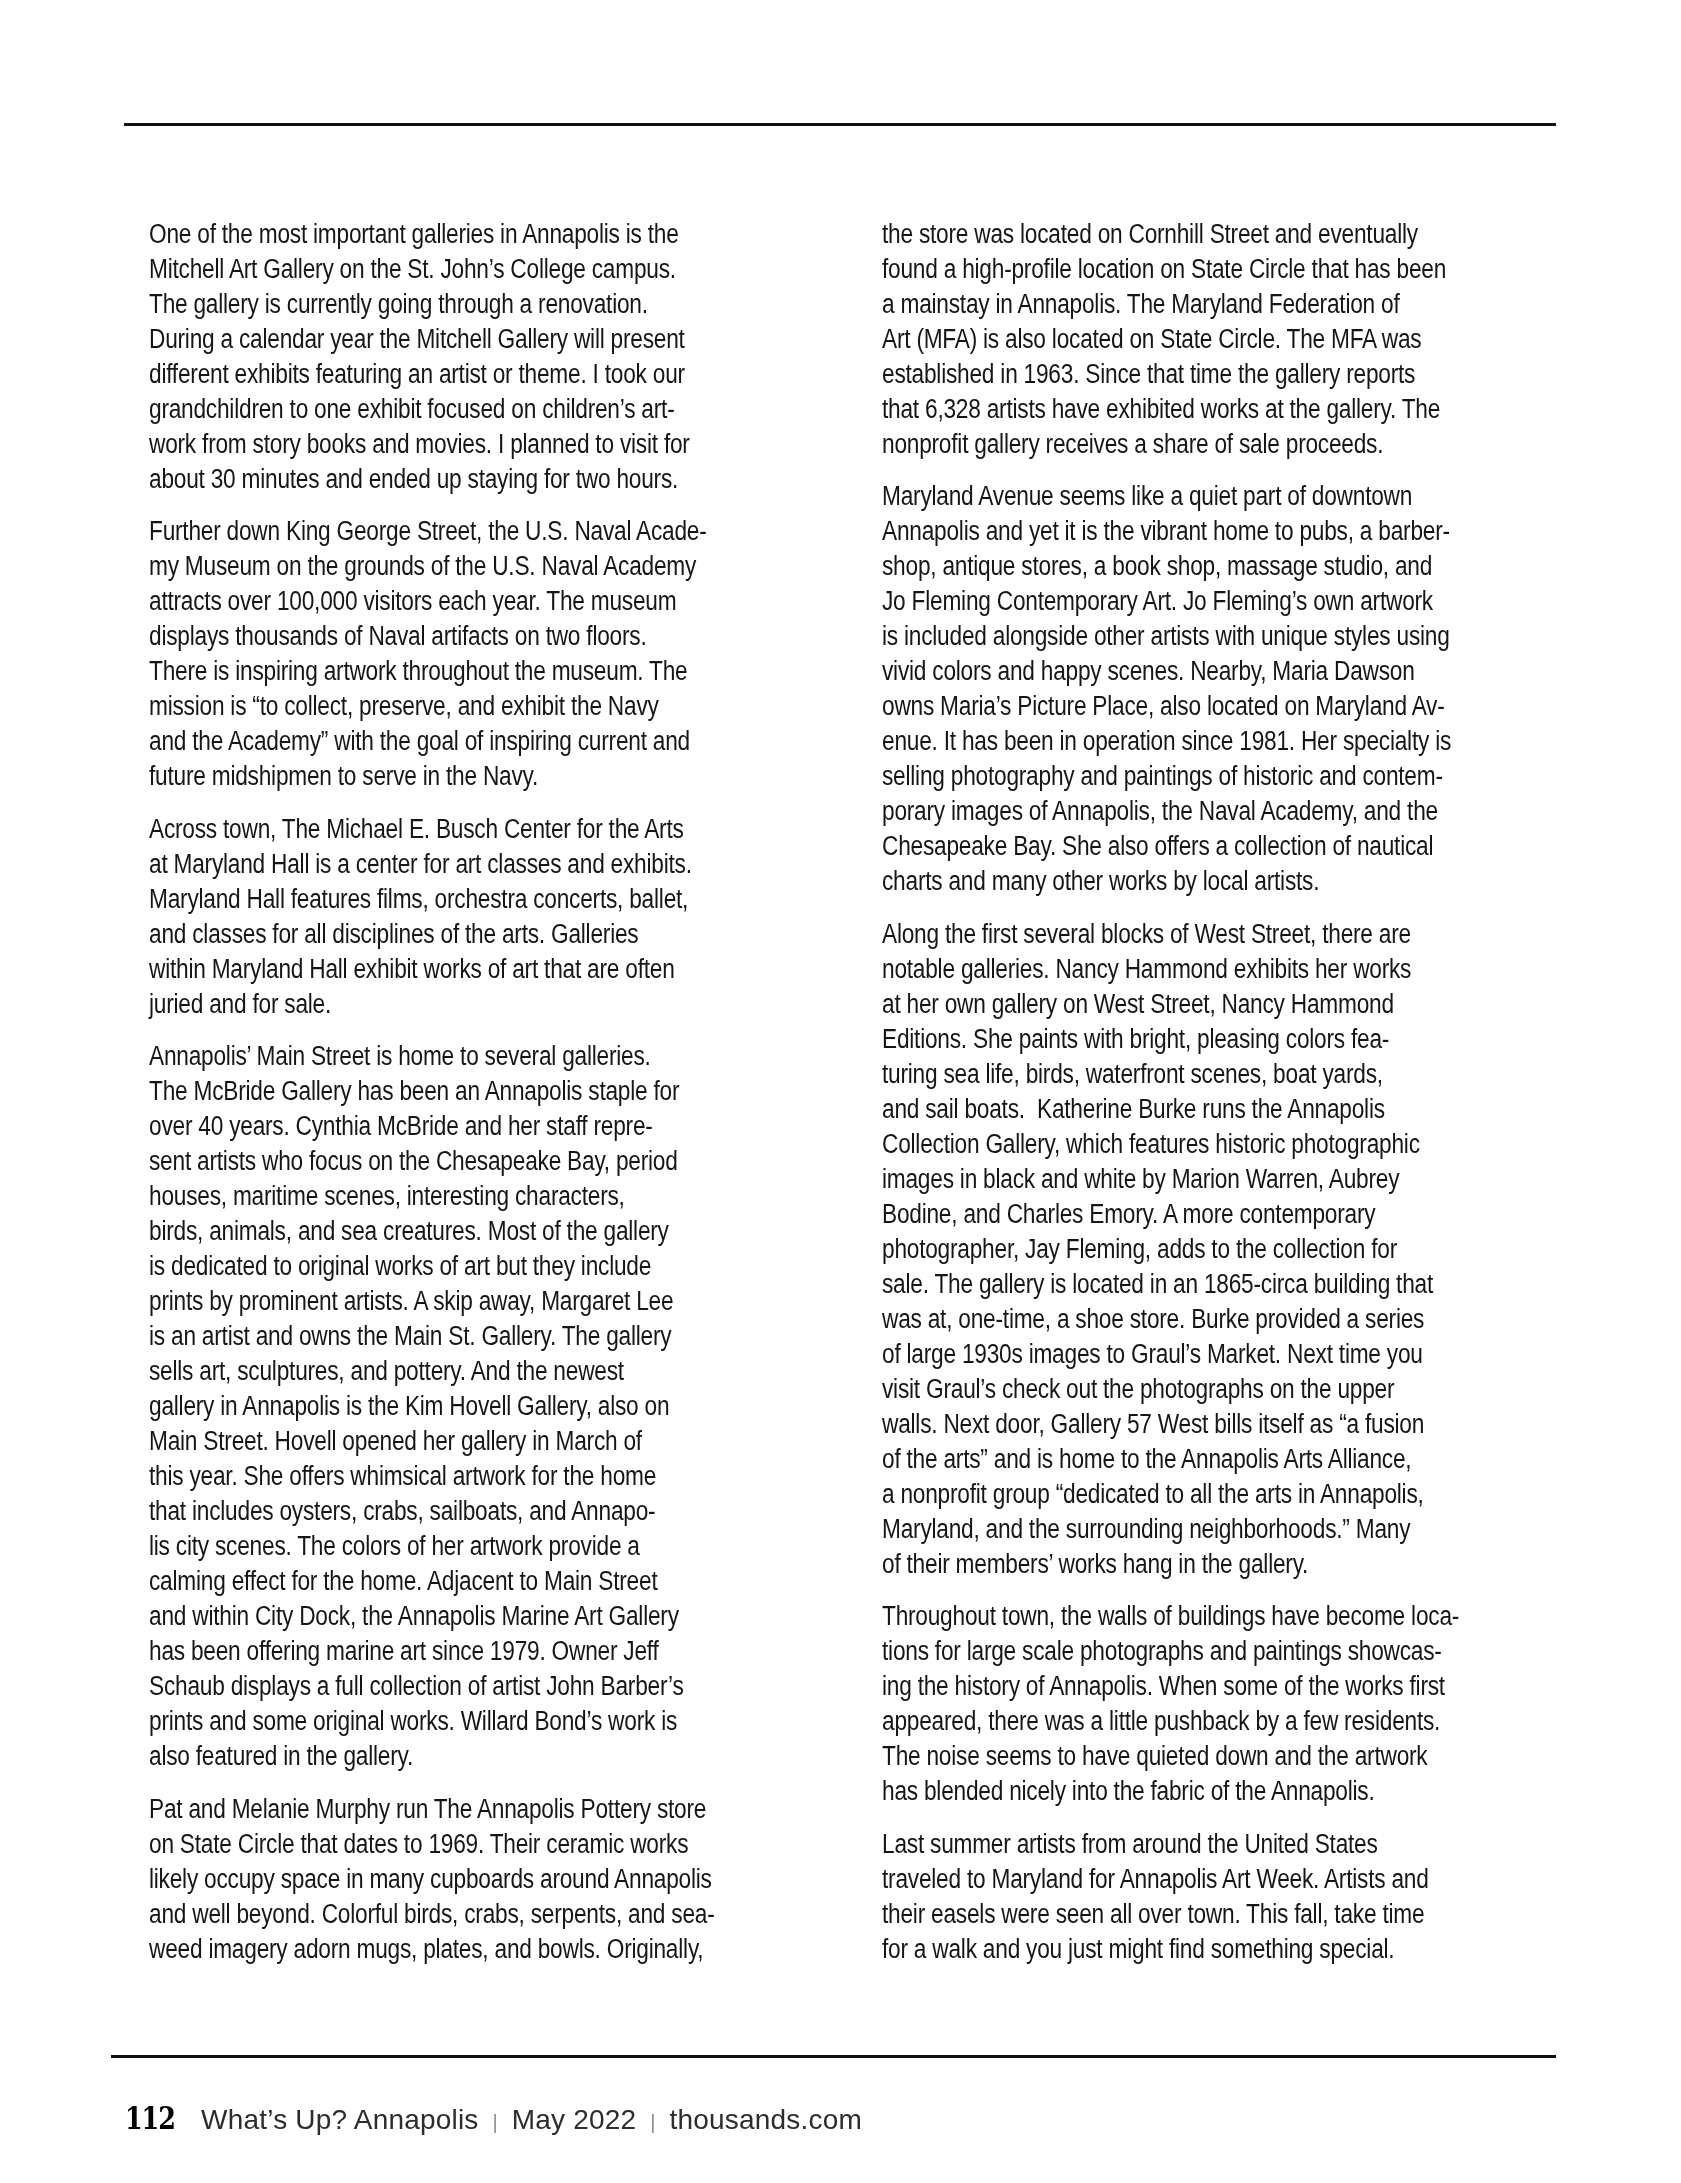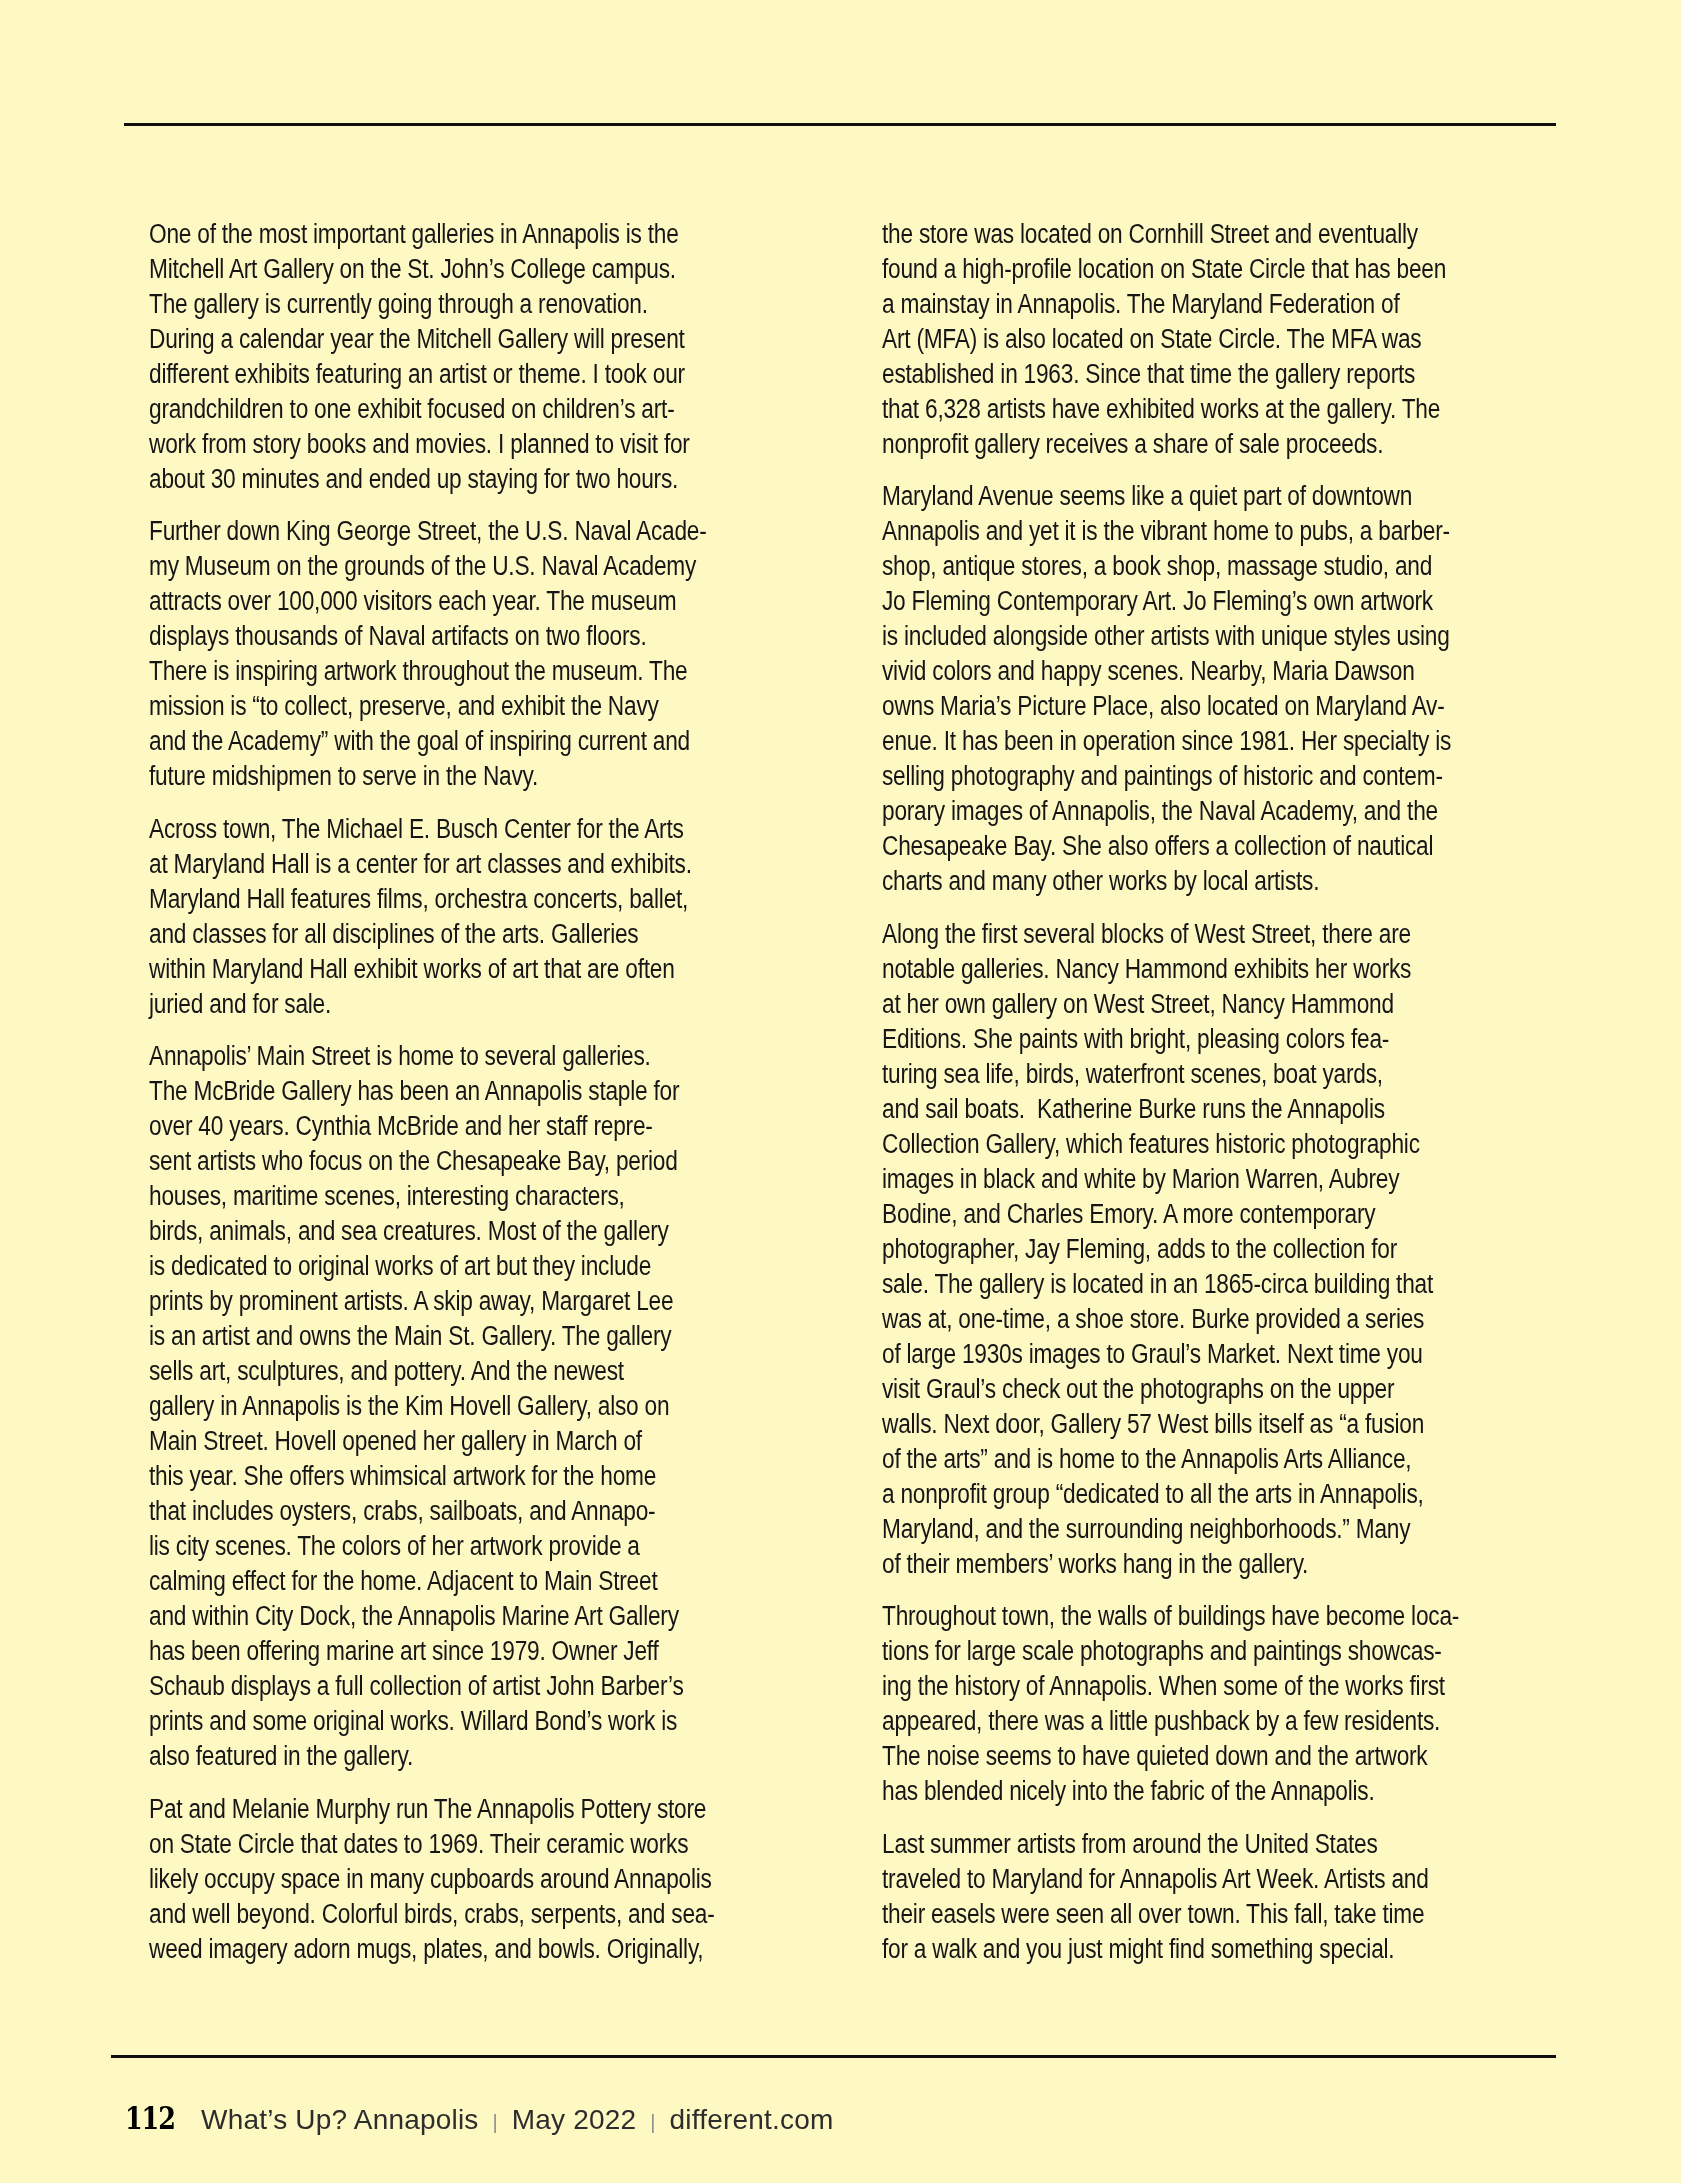--- a/index.html
+++ b/index.html
@@ -1,20 +1,20 @@
 <!DOCTYPE html>
 <html style="font-size:10.7px"><head>
 <meta charset="utf-8">
 <style>
   html, body { margin: 0; padding: 0; background: #e8e8e8; }
   .page {
     position: relative;
     width: 1681px;
     height: 2183px;
-    background: #fef9c3;
+    background: #ffffff;
     font-family: "Liberation Sans", sans-serif;
     overflow: hidden;
   }
   .rule {
     position: absolute;
     background: #101010;
     height: 2.7px;
   }
   .rule-top  { left: 124px; top: 123px;  width: 1432px; }
   .rule-bottom { left: 111px; top: 2055px; width: 1445px; }
@@ -180,17 +180,17 @@
   </div>
 
   <div class="rule rule-bottom"></div>
 
   <div class="footer">
     <span class="page-number">112</span>
     <span class="meta-text">What’s Up? Annapolis</span>
     <span class="separator">|</span>
     <span class="meta-text">May 2022</span>
     <span class="separator">|</span>
-    <span class="meta-text">different.com</span>
+    <span class="meta-text">thousands.com</span>
   </div>
 
 </div>
 
 
 </body></html>

